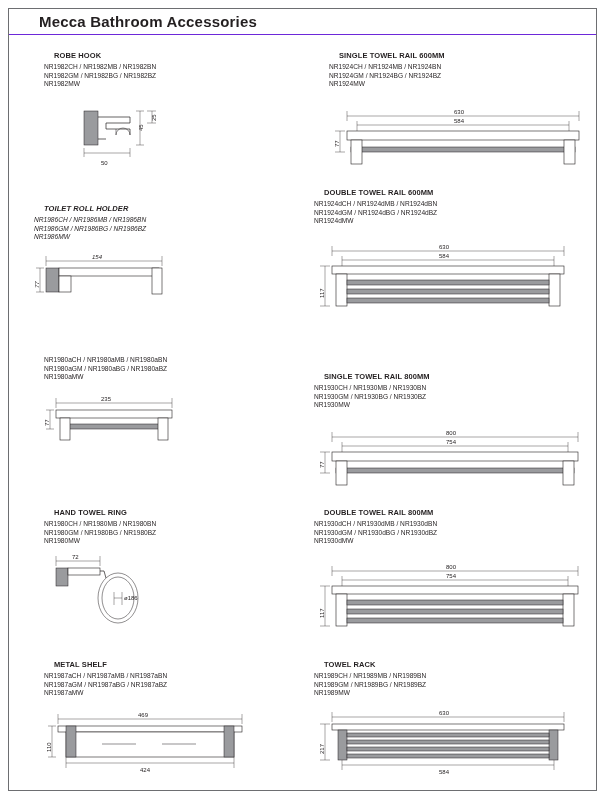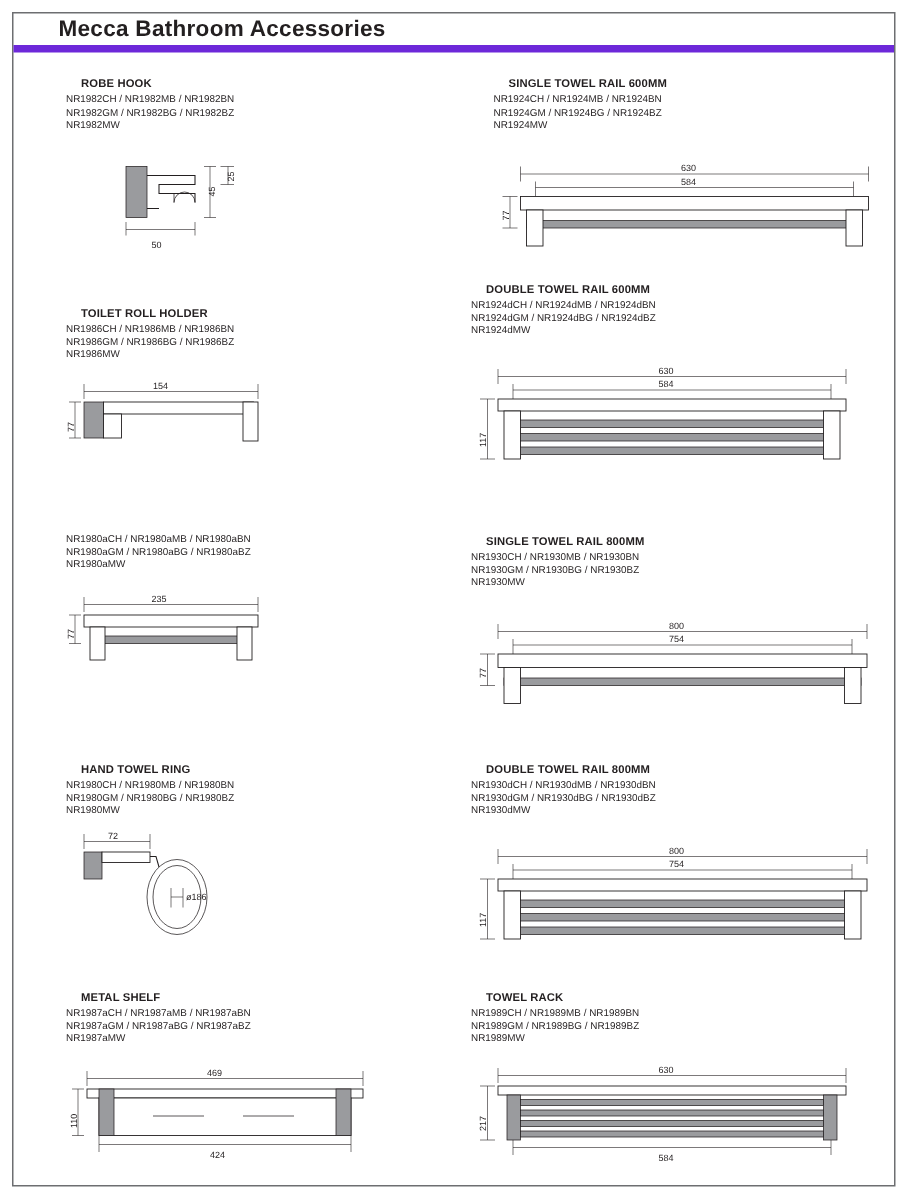--- a/index.html
+++ b/index.html
@@ -30,21 +30,21 @@
     height: 783px;
     border: 1px solid #6d6e71;
     box-sizing: border-box;
   }
   .title-bar {
     position: absolute;
     left: 9px;
     top: 9px;
     width: 587px;
     height: 26px;
-    border-bottom: 5px solid #6d28d9;
+    border-bottom: 1px solid #6d28d9;
     box-sizing: border-box;
     display: flex;
     align-items: center;
   }
   .title-text {
     font-size: 15px;
     font-weight: bold;
     letter-spacing: 0.2px;
     padding-left: 30px;
     color: #231f20;
@@ -155,21 +155,21 @@
 
           <rect class="fillwhite" x="235" y="45" width="11" height="24"></rect>
 
           <path class="dim" d="M6 36 L16 36 M6 57 L16 57"></path>
           <path class="dim" d="M11 36 L11 57"></path>
           <text class="dimtxt" x="10" y="52" transform="rotate(-90 10 52)">77</text>
         </svg>
       </div>
     </div>
 
-    <div class="cell" style="left:35px; top:168px; width:250px; height:145px;">
+    <div class="cell" style="left:25px; top:168px; width:250px; height:145px;font-style:italic;">
       <div class="cell-head">TOILET ROLL HOLDER</div>
       <div class="cell-codes">NR1986CH / NR1986MB / NR1986BN
 NR1986GM / NR1986BG / NR1986BZ
 NR1986MW</div>
       <div class="drawing">
         <svg width="250" height="72" viewBox="0 0 250 72">
 
           <path class="dim" d="M12 8 L12 18 M128 8 L128 18"></path>
           <path class="dim" d="M12 13 L128 13"></path>
           <text class="dimtxt" x="58" y="11">154</text>
@@ -237,21 +237,21 @@
           <rect class="fillwhite" x="16" y="30" width="10" height="22"></rect>
           <rect class="fillwhite" x="114" y="30" width="10" height="22"></rect>
 
           <path class="dim" d="M2 22 L10 22 M2 41 L10 41"></path>
           <path class="dim" d="M6 22 L6 41"></path>
           <text class="dimtxt" x="5" y="38" transform="rotate(-90 5 38)">77</text>
         </svg>
       </div>
     </div>
 
-    <div class="cell" style="left:305px; top:320px; width:270px; height:145px;">
+    <div class="cell" style="left:305px; top:336px; width:270px; height:145px;">
       <div class="cell-head">SINGLE TOWEL RAIL 800MM</div>
       <div class="cell-codes">NR1930CH / NR1930MB / NR1930BN
 NR1930GM / NR1930BG / NR1930BZ
 NR1930MW</div>
       <div class="drawing">
         <svg width="270" height="78" viewBox="0 0 270 78">
           <path class="dim" d="M18 16 L18 26 M264 16 L264 26"></path>
           <path class="dim" d="M18 21 L264 21"></path>
           <text class="dimtxt" x="132" y="19">800</text>
           <path class="dim" d="M28 26 L28 36 M254 26 L254 36"></path>

